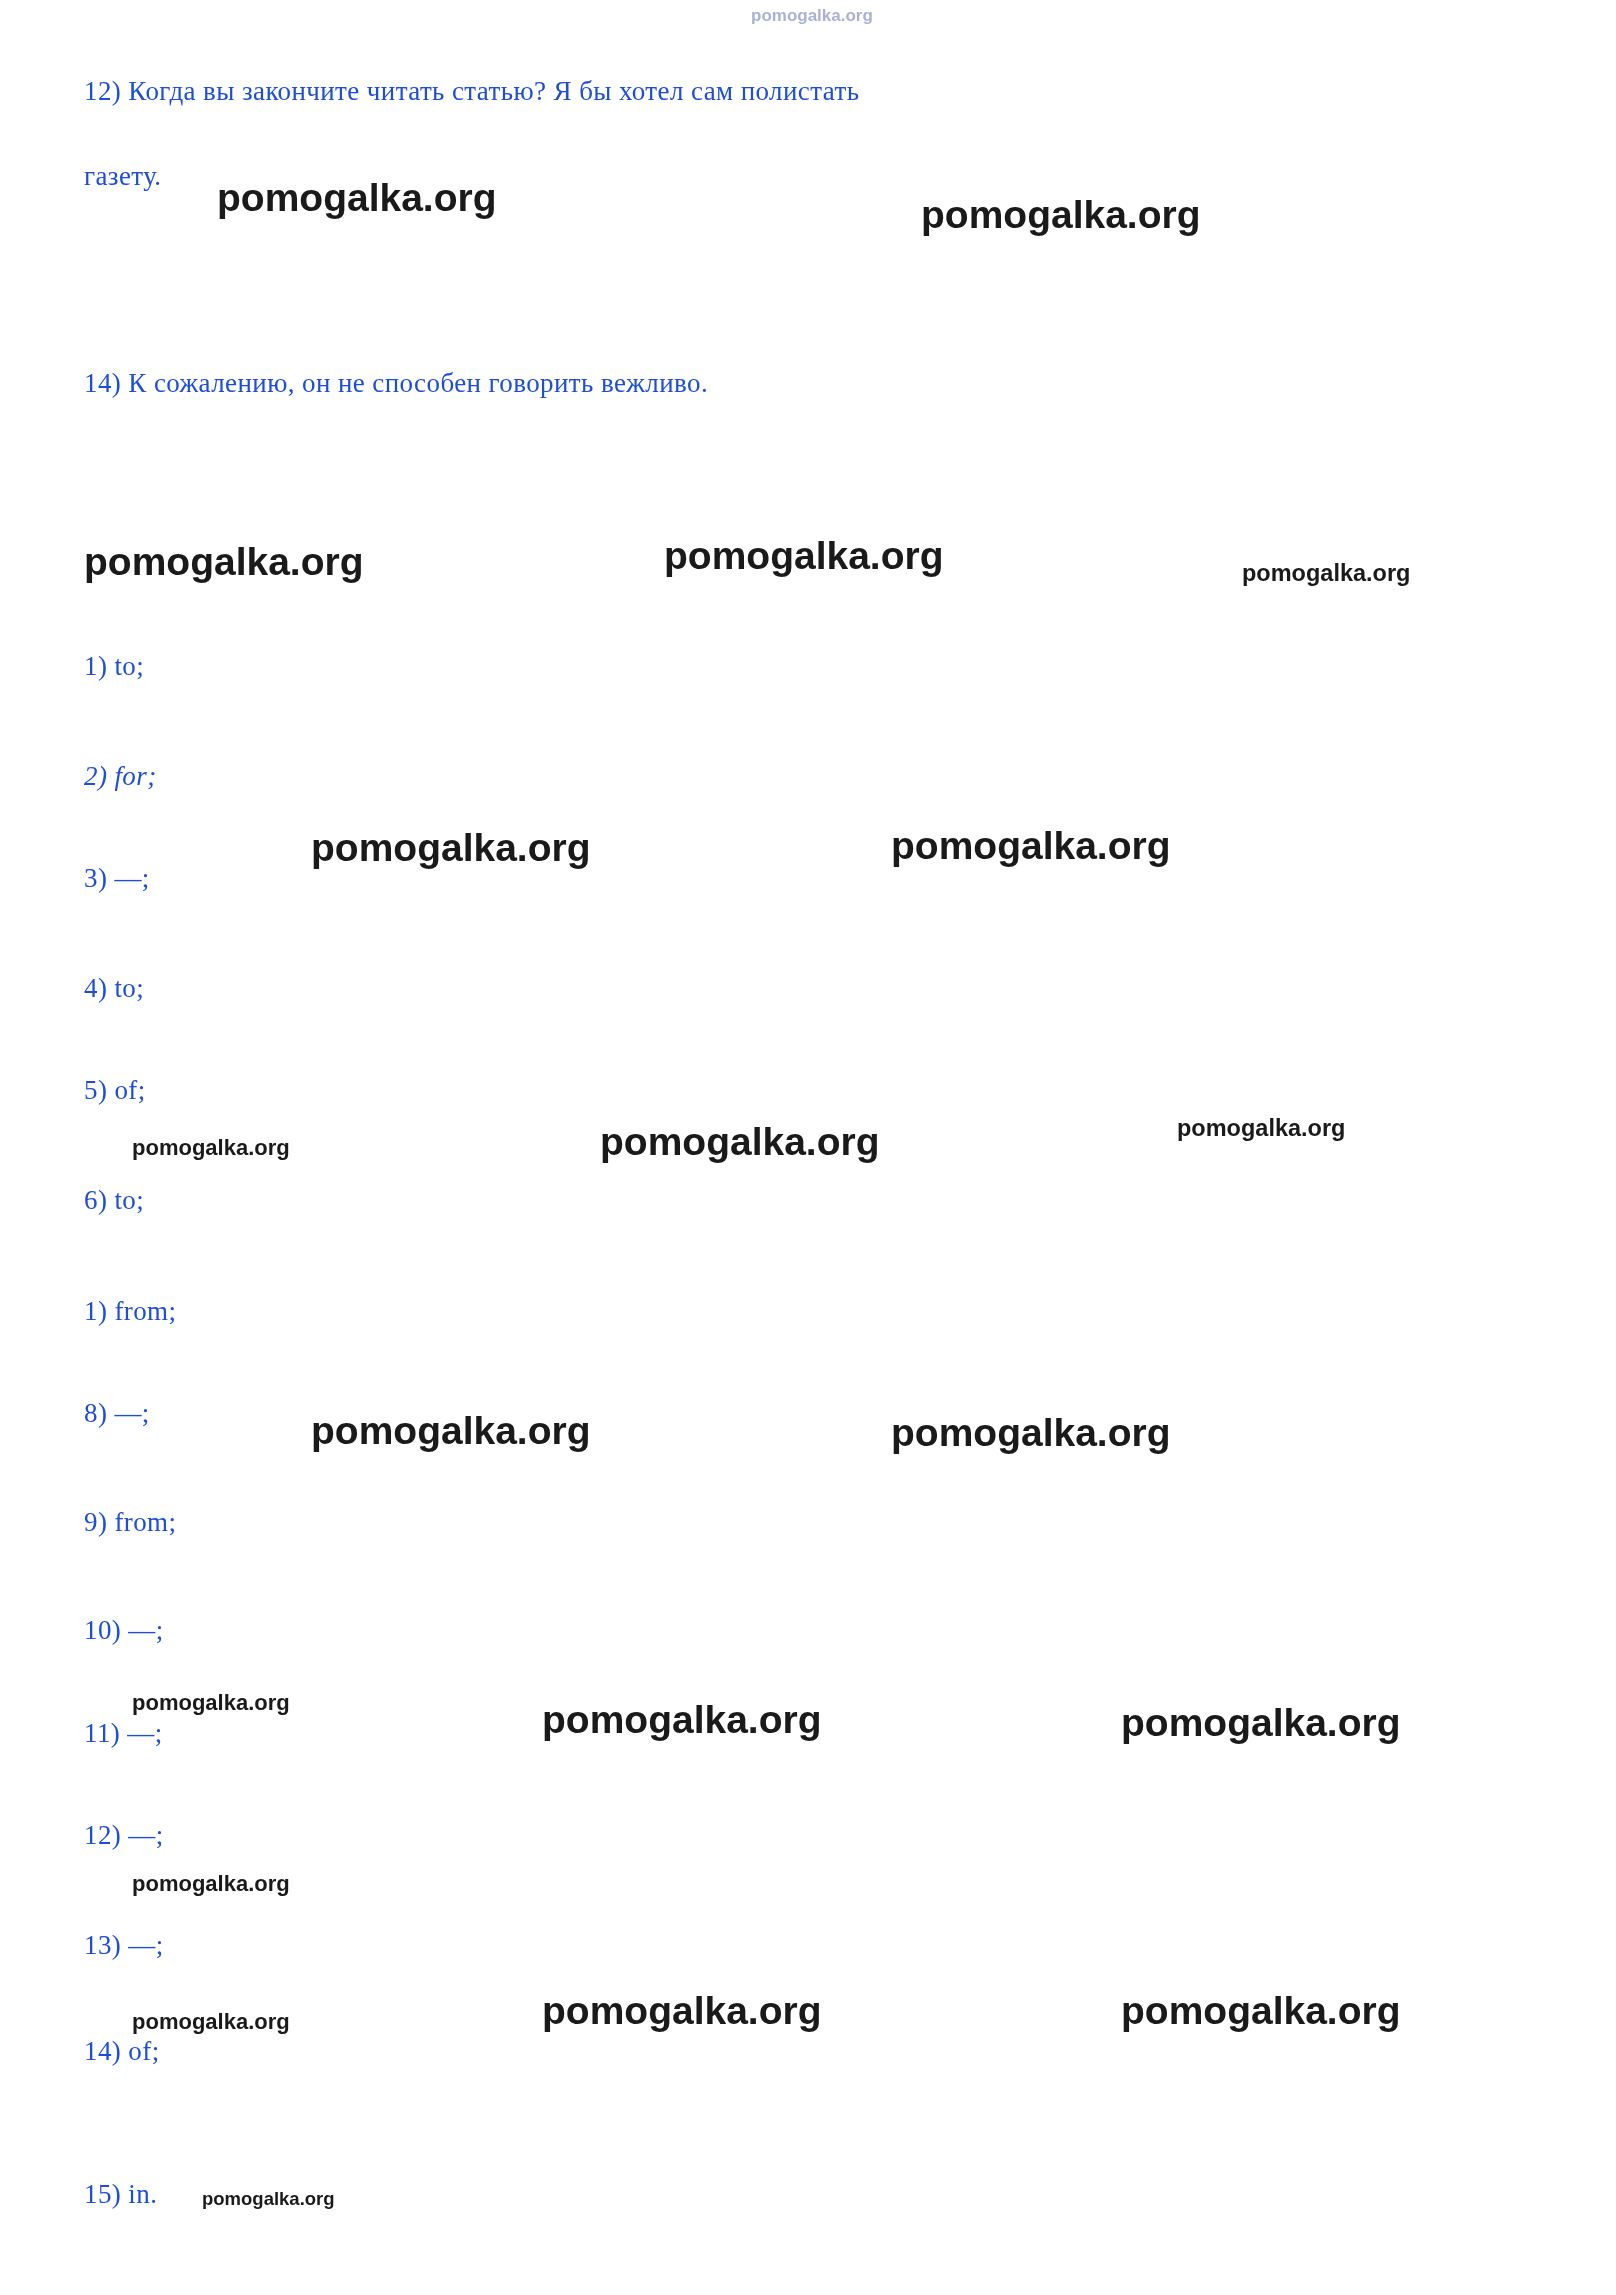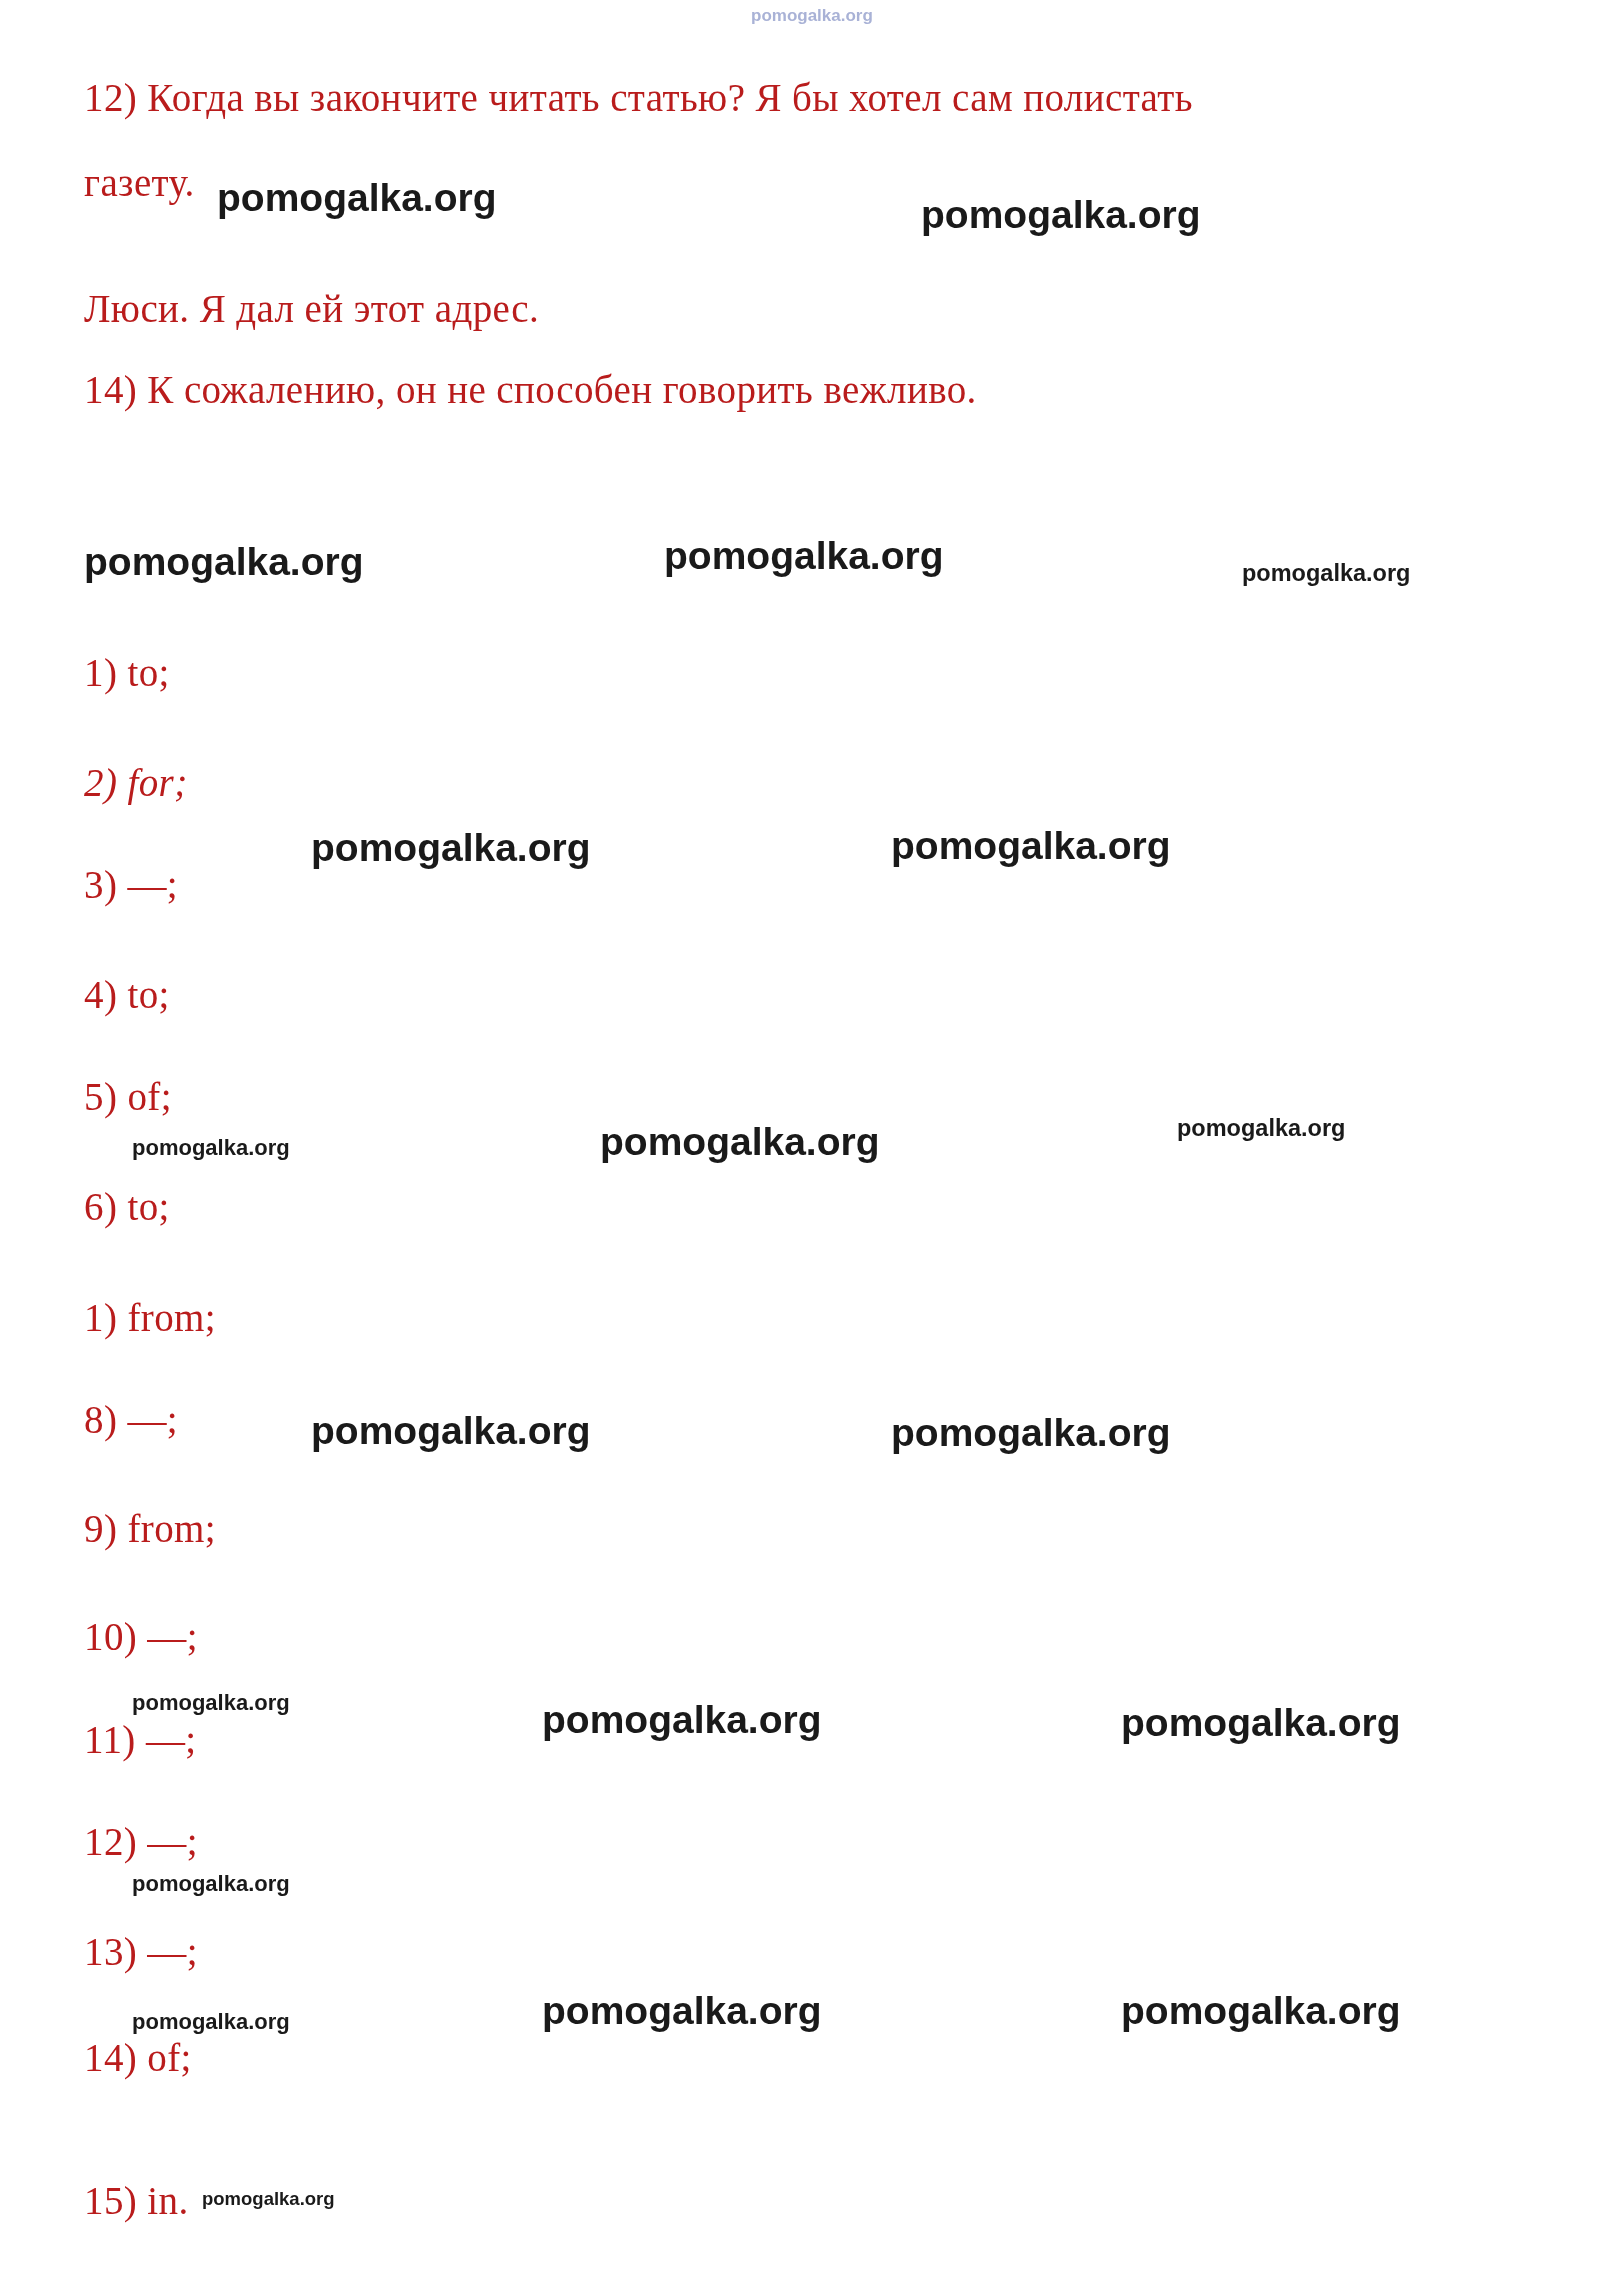--- a/index.html
+++ b/index.html
@@ -12,23 +12,23 @@
     width: 1617px;
     height: 2295px;
     background: #ffffff;
     overflow: hidden;
     font-family: "Liberation Serif", serif;
   }
   .txt {
     position: absolute;
     margin: 0;
     font-family: "Liberation Serif", serif;
-    font-size: 39px;
+    font-size: 27px;
     letter-spacing: 0.4px;
-    color: #b91c1c;
+    color: #1d4ed8;
     white-space: nowrap;
     line-height: 1.1;
   }
   .wm {
     position: absolute;
     margin: 0;
     font-family: "Liberation Sans", sans-serif;
     font-weight: 700;
     color: #1a1a1a;
     white-space: nowrap;
@@ -51,21 +51,20 @@
 <div class="page">
 
   <span class="wm wm-top" style="left:751px; top:6.7px;">pomogalka.org</span>
 
   <p class="txt" style="left:84px; top:77px;">12) Когда вы закончите читать статью? Я бы хотел сам полистать</p>
   <p class="txt" style="left:84px; top:162px;">газету.</p>
 
   <span class="wm wm-lg" style="left:217px;  top:178px;">pomogalka.org</span>
   <span class="wm wm-lg" style="left:921px; top:195px;">pomogalka.org</span>
 
-  <p class="txt" style="left:84px; top:288px;">Люси. Я дал ей этот адрес.</p>
   <p class="txt" style="left:84px; top:369px;">14) К сожалению, он не способен говорить вежливо.</p>
 
   <span class="wm wm-lg" style="left:84px;  top:542px;">pomogalka.org</span>
   <span class="wm wm-lg" style="left:664px;  top:536px;">pomogalka.org</span>
   <span class="wm wm-md" style="left:1242px; top:562px;">pomogalka.org</span>
 
   <p class="txt" style="left:84px; top:652px;">1) to;</p>
   <p class="txt" style="left:84px; top:762px;font-style:italic;">2) for;</p>
   <p class="txt" style="left:84px; top:864px;">3) —;</p>
   <p class="txt" style="left:84px; top:974px;">4) to;</p>

